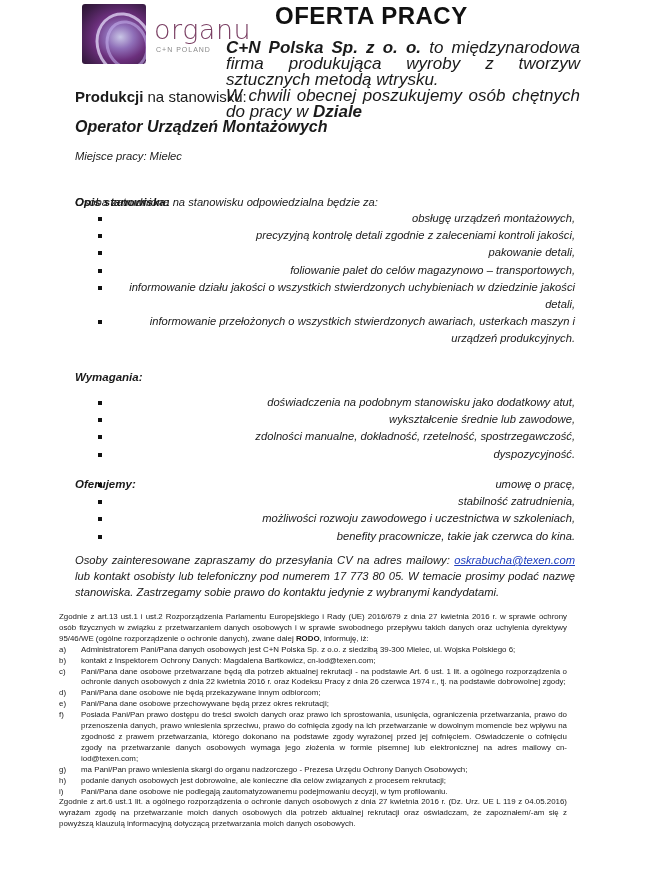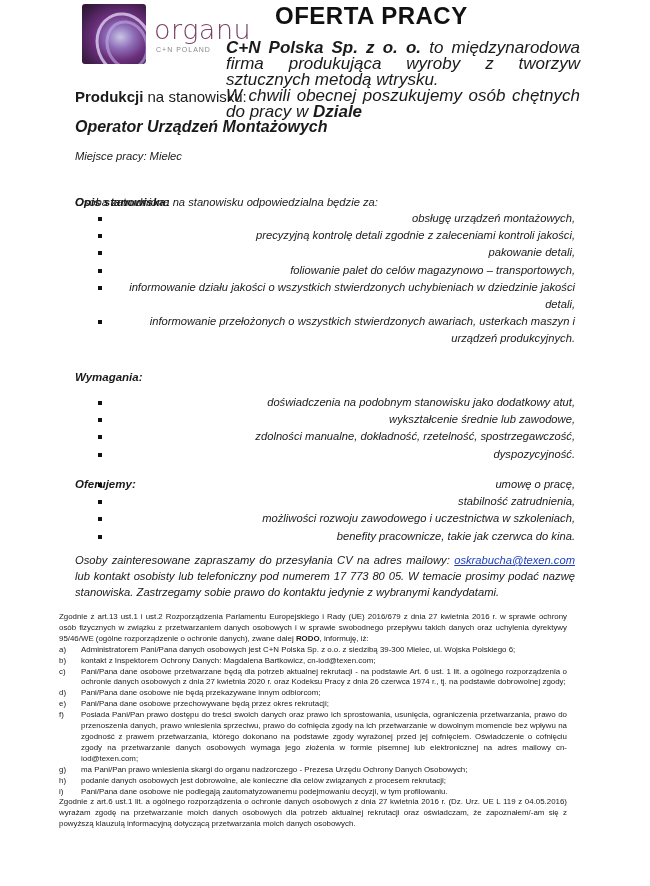--- a/index.html
+++ b/index.html
@@ -80,21 +80,21 @@
 </ul>
 
 <div class="contact">
   <span>Osoby zainteresowane zapraszamy do przesyłania CV na adres mailowy: </span><a>oskrabucha@texen.com</a><span> lub kontakt osobisty lub telefoniczny pod numerem 17 773 80 05. W temacie prosimy podać nazwę stanowiska. Zastrzegamy sobie prawo do kontaktu jedynie z wybranymi kandydatami.</span>
 </div>
 
 <div class="rodo">
   <p><span>Zgodnie z art.13 ust.1 i ust.2 Rozporządzenia Parlamentu Europejskiego i Rady (UE) 2016/679 z dnia 27 kwietnia 2016 r. w sprawie ochrony osób fizycznych w związku z przetwarzaniem danych osobowych i w sprawie swobodnego przepływu takich danych oraz uchylenia dyrektywy 95/46/WE (ogólne rozporządzenie o ochronie danych), zwane dalej </span><b>RODO</b><span>, informuję, iż:</span></p>
   <p class="item"><span class="lbl">a)</span><span>Administratorem Pani/Pana danych osobowych jest C+N Polska Sp. z o.o. z siedzibą 39-300 Mielec, ul. Wojska Polskiego 6;</span></p>
   <p class="item"><span class="lbl">b)</span><span>kontakt z Inspektorem Ochrony Danych: Magdalena Bartkowicz, cn-iod@texen.com;</span></p>
-  <p class="item"><span class="lbl">c)</span><span>Pani/Pana dane osobowe przetwarzane będą dla potrzeb aktualnej rekrutacji - na podstawie Art. 6 ust. 1 lit. a ogólnego rozporządzenia o ochronie danych osobowych z dnia 27 kwietnia 2020 r. oraz Kodeksu Pracy z dnia 26 czerwca 1974 r., tj. na podstawie dobrowolnej zgody;</span></p>
+  <p class="item"><span class="lbl">c)</span><span>Pani/Pana dane osobowe przetwarzane będą dla potrzeb aktualnej rekrutacji - na podstawie Art. 6 ust. 1 lit. a ogólnego rozporządzenia o ochronie danych osobowych z dnia 22 kwietnia 2016 r. oraz Kodeksu Pracy z dnia 26 czerwca 1974 r., tj. na podstawie dobrowolnej zgody;</span></p>
   <p class="item"><span class="lbl">d)</span><span>Pani/Pana dane osobowe nie będą przekazywane innym odbiorcom;</span></p>
   <p class="item"><span class="lbl">e)</span><span>Pani/Pana dane osobowe przechowywane będą przez okres rekrutacji;</span></p>
   <p class="item"><span class="lbl">f)</span><span>Posiada Pani/Pan prawo dostępu do treści swoich danych oraz prawo ich sprostowania, usunięcia, ograniczenia przetwarzania, prawo do przenoszenia danych, prawo wniesienia sprzeciwu, prawo do cofnięcia zgody na ich przetwarzanie w dowolnym momencie bez wpływu na zgodność z prawem przetwarzania, którego dokonano na podstawie zgody wyrażonej przed jej cofnięciem. Oświadczenie o cofnięciu zgody na przetwarzanie danych osobowych wymaga jego złożenia w formie pisemnej lub elektronicznej na adres mailowy cn-iod@texen.com;</span></p>
   <p class="item"><span class="lbl">g)</span><span>ma Pani/Pan prawo wniesienia skargi do organu nadzorczego - Prezesa Urzędu Ochrony Danych Osobowych;</span></p>
   <p class="item"><span class="lbl">h)</span><span>podanie danych osobowych jest dobrowolne, ale konieczne dla celów związanych z procesem rekrutacji;</span></p>
   <p class="item"><span class="lbl">i)</span><span>Pani/Pana dane osobowe nie podlegają zautomatyzowanemu podejmowaniu decyzji,  w tym profilowaniu.</span></p>
   <p>Zgodnie z art.6 ust.1 lit. a ogólnego rozporządzenia o ochronie danych osobowych z dnia 27 kwietnia 2016 r. (Dz. Urz. UE L 119 z 04.05.2016) wyrażam zgodę na przetwarzanie moich danych osobowych dla potrzeb aktualnej rekrutacji oraz oświadczam, że zapoznałem/-am się z powyższą klauzulą informacyjną dotyczącą przetwarzania moich danych osobowych.</p>
 </div>
 
 </body></html>

